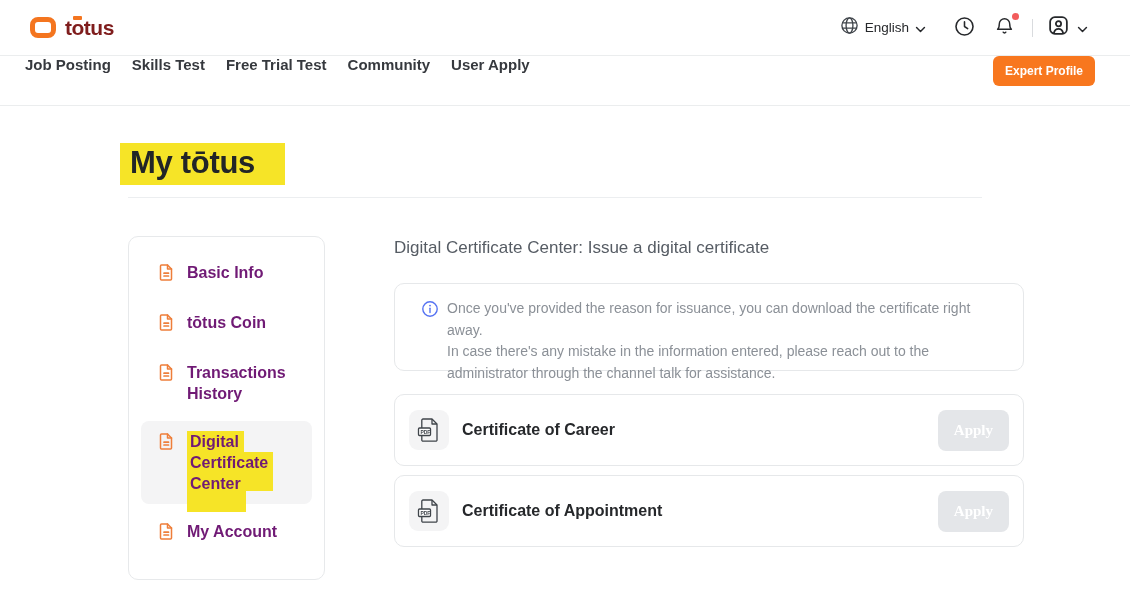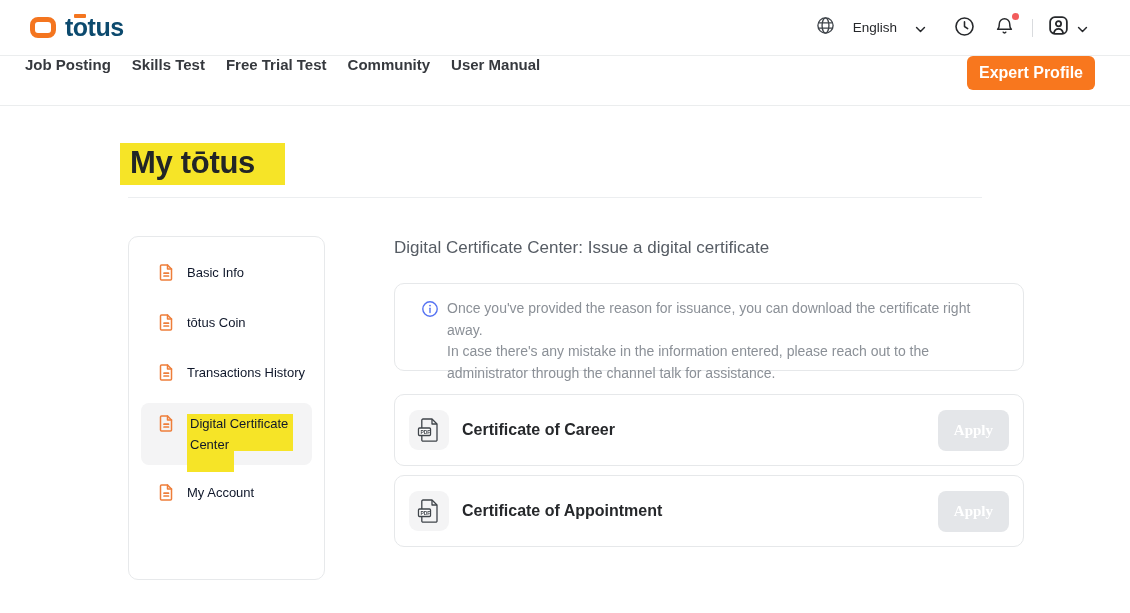--- a/index.html
+++ b/index.html
@@ -12,28 +12,28 @@
   
   .header {
     position:absolute; top:0; left:0; width:1130px; height:56px;
     display:flex; align-items:center; padding:0 42px 0 30px;
     background:#fff; border-bottom:1px solid #ebedee;
   }
   .logo { display:flex; align-items:center; gap:9px; cursor:pointer; text-decoration:none; }
   .logo-mark {
     width:26px; height:21px; border:5px solid #f4751f; border-radius:8px; display:inline-block;
   }
-  .logo-text { font-size:25px; font-weight:800; color:#0c4a6e; letter-spacing:-0.5px; line-height:1; }
+  .logo-text { font-size:21px; font-weight:800; color:#7f1d1d; letter-spacing:-0.5px; line-height:1; }
   .logo-o { position:relative; display:inline-block; }
   .logo-o::before {
     content:""; position:absolute; top:-1px; left:1.5px; right:1.5px; height:3.5px;
     background:#f4751f; border-radius:1px;
   }
   .header-right { margin-left:auto; display:flex; align-items:center; }
-  .lang { display:flex; align-items:center; gap:18px; cursor:pointer; }
+  .lang { display:flex; align-items:center; gap:6px; cursor:pointer; }
   .lang-label { font-size:13.5px; font-weight:500; color:#26282b; }
   .icon-btn { background:none; border:none; cursor:pointer; display:flex; align-items:center; position:relative; padding:2px; }
   .clock-btn { margin-left:26px; }
   .bell-btn { margin-left:16px; }
   .noti-dot {
     position:absolute; top:-1px; right:-3px; width:7px; height:7px; border-radius:50%;
     background:#f25c5c;
   }
   .vdiv { width:1px; height:18px; background:#d9dbde; margin:0 14px 0 16px; }
   .profile-menu { display:flex; align-items:center; gap:7px; cursor:pointer; }
@@ -43,21 +43,21 @@
     position:absolute; top:56px; left:0; width:1130px; height:50px;
     display:flex; align-items:flex-start; padding:0 35px 0 25px;
     background:#fff; border-bottom:1px solid #ebedee;
   }
   .nav-item {
     font-size:15px; font-weight:700; color:#36393e; text-decoration:none;
     margin-right:21px; cursor:pointer; white-space:nowrap;
   }
   .expert-btn {
     margin-left:auto; background:#f8771e; color:#fff; border:none; border-radius:6px;
-    font-size:16px; font-weight:700; padding:8px 12px; cursor:pointer;
+    font-size:12px; font-weight:700; padding:8px 12px; cursor:pointer;
     font-family:inherit;
   }
 
   
   .page-heading { position:absolute; left:120px; top:143px; }
   .page-heading .hl {
     display:inline-block; background:#f6e427; color:#222527;
     font-size:31px; font-weight:800; line-height:1; letter-spacing:-0.3px;
     padding:4px 30px 7px 10px;
   }
@@ -66,21 +66,21 @@
   
   .sidebar {
     position:absolute; left:128px; top:236px; width:197px; height:344px;
     border:1px solid #e7e9eb; border-radius:10px; background:#fff; padding-top:12px;
   }
   .side-item {
     display:flex; align-items:flex-start; gap:12px;
     padding:13px 12px 13px 28px; cursor:pointer;
   }
   .side-item .doc-ic { flex:0 0 auto; margin-top:1px; }
-  .side-label { font-size:13px; font-weight:400; color:#0f172a; line-height:21px; }
+  .side-label { font-size:16px; font-weight:700; color:#701a75; line-height:21px; }
   .side-item.selected {
     margin:4px 12px; padding:10px 6px 10px 16px;
     background:#f4f4f5; border-radius:8px;
   }
   .side-item.selected .side-label .yellow {
     background:#f6e427; box-decoration-break:clone; -webkit-box-decoration-break:clone;
     padding:2px 5px 20px 3px;
   }
 
   
@@ -175,21 +175,21 @@
       </span>
     </div>
   </div>
 </div>
 
 <div class="nav">
   <a class="nav-item">Job Posting</a>
   <a class="nav-item">Skills Test</a>
   <a class="nav-item">Free Trial Test</a>
   <a class="nav-item">Community</a>
-  <a class="nav-item">User Manual</a>
+  <a class="nav-item">User Apply</a>
   <button class="expert-btn">Expert Profile</button>
 </div>
 
 <div class="page-heading">
   <span class="hl">My tōtus</span>
 </div>
 <div class="rule"></div>
 
 <div class="sidebar">
 

